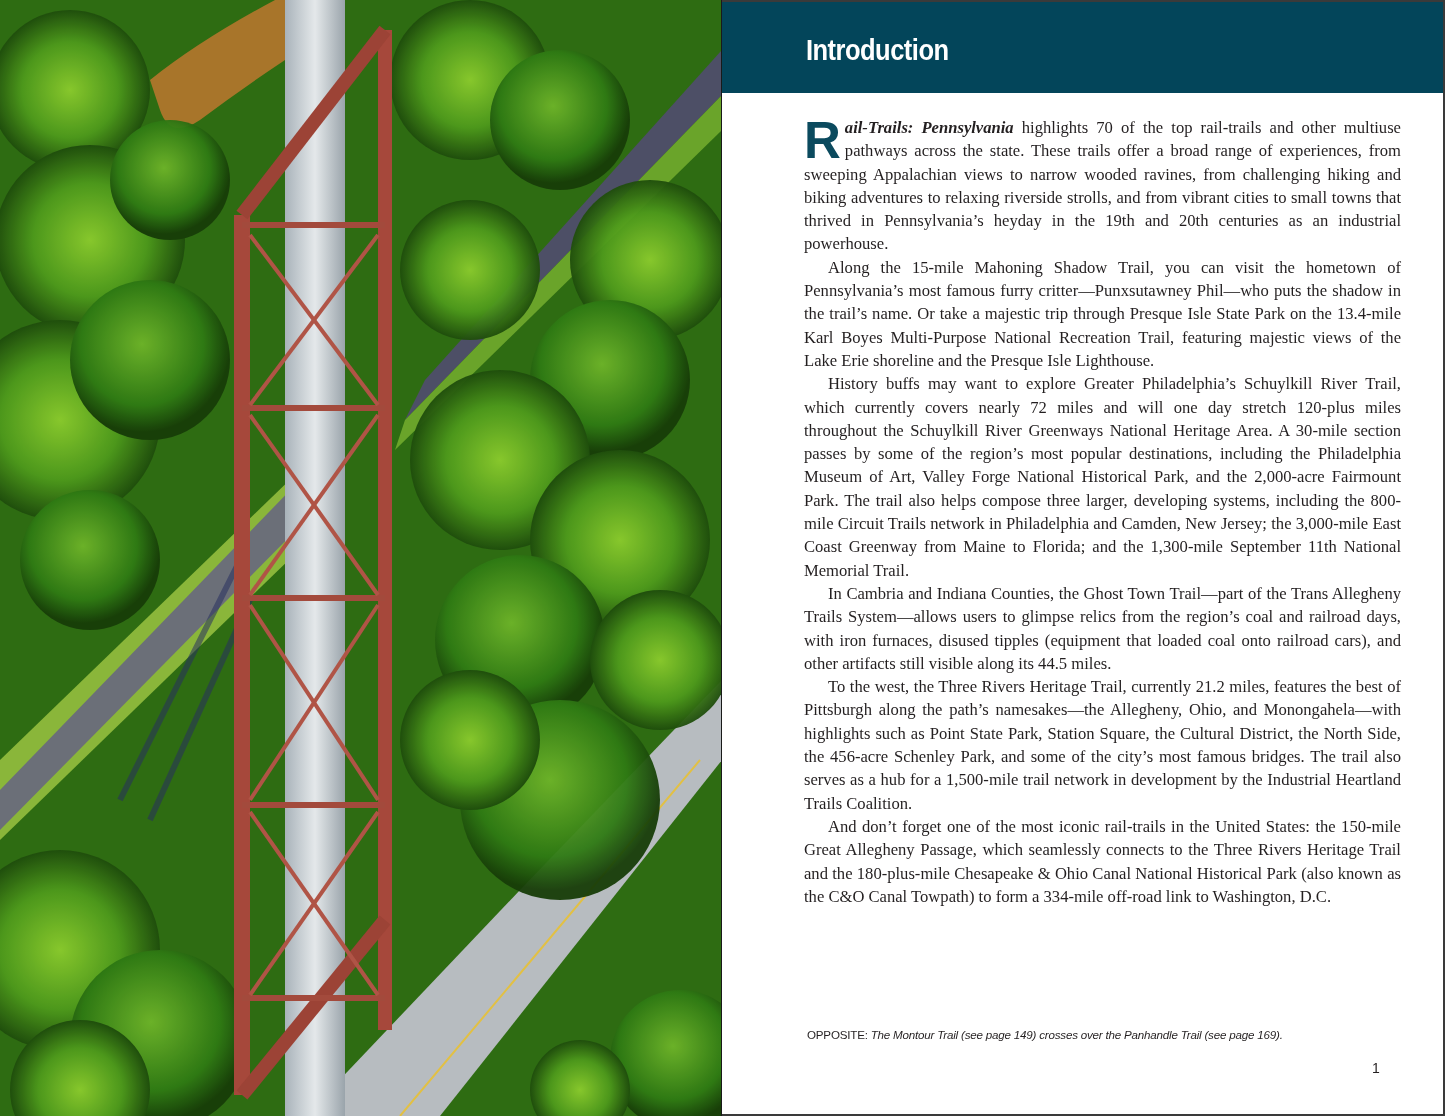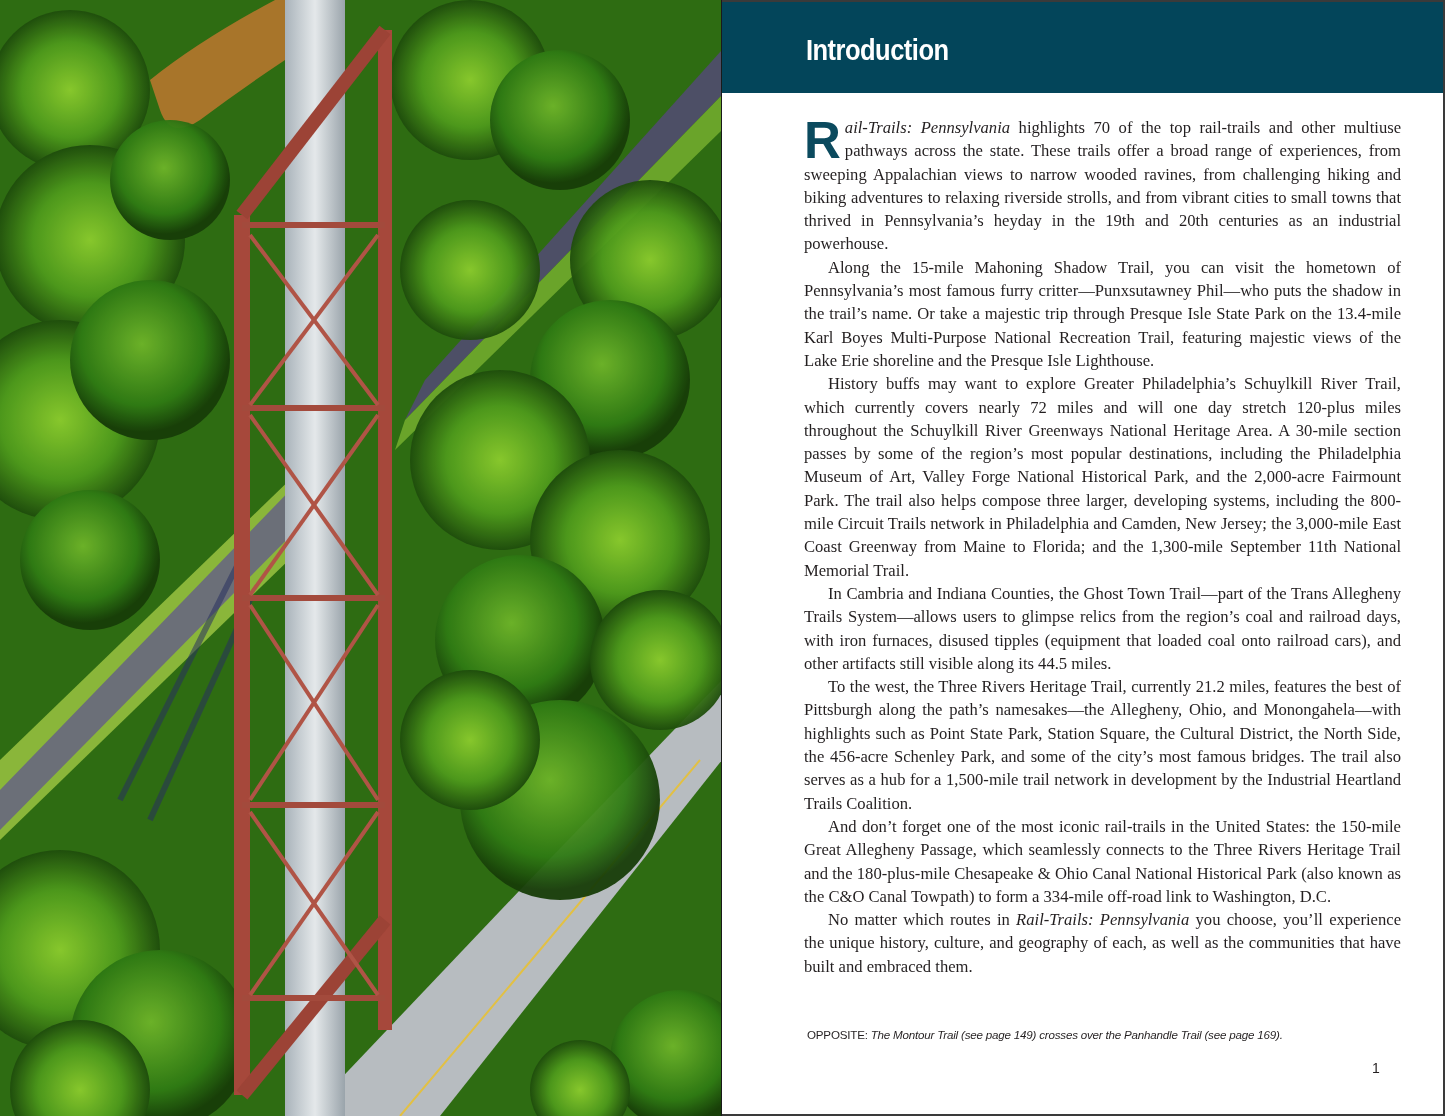--- a/index.html
+++ b/index.html
@@ -40,21 +40,21 @@
       line-height: 23.3px; color: #231f20; text-align: justify;
       hyphens: manual;
     }
     .body-text p { margin: 0; text-indent: 24px; }
     .body-text p.first { text-indent: 0; }
     .dropcap {
       float: left; font-family: "Liberation Sans", sans-serif; font-weight: bold;
       font-size: 51px; line-height: 42px; color: #0b4a5e;
       margin: 4px 4px 0 0; padding: 0;
     }
-    .body-text em { font-style: italic; }
+    .body-text em { font-style: italic; font-weight: bold; }
     .caption {
       position: absolute; left: 85px; top: 1026px;
       font-family: "Liberation Sans", sans-serif; font-size: 11.6px; color: #231f20;
       letter-spacing: -0.2px;
     }
     .caption .cap-label { font-weight: normal; }
     .caption .cap-text { font-style: italic; margin-top: 40px; }
     .folio {
       position: absolute; left: 650px; top: 1058px;
       font-family: "Liberation Sans", sans-serif; font-size: 14px; color: #231f20;
@@ -162,20 +162,19 @@
     <div class="header-band"></div>
     <div class="chapter-title">Introduction</div>
 
     <div class="body-text">
       <p class="first"><span class="dropcap">R</span><em>ail-Trails: Pennsylvania</em><span> highlights 70 of the top rail-trails and other multiuse pathways across the state. These trails offer a broad range of experiences, from sweeping Appalachian views to narrow wooded ravines, from challenging hiking and biking adventures to relaxing riverside strolls, and from vibrant cities to small towns that thrived in Pennsylvania’s heyday in the 19th and 20th centu­ries as an industrial powerhouse.</span></p>
       <p>Along the 15-mile Mahoning Shadow Trail, you can visit the hometown of Pennsylvania’s most famous furry critter—Punxsutawney Phil—who puts the shadow in the trail’s name. Or take a majestic trip through Presque Isle State Park on the 13.4-mile Karl Boyes Multi-Purpose National Recreation Trail, fea­turing majestic views of the Lake Erie shoreline and the Presque Isle Lighthouse.</p>
       <p>History buffs may want to explore Greater Philadelphia’s Schuylkill River Trail, which currently covers nearly 72 miles and will one day stretch 120-plus miles throughout the Schuylkill River Greenways National Heritage Area. A 30-mile section passes by some of the region’s most popular destinations, includ­ing the Philadelphia Museum of Art, Valley Forge National Historical Park, and the 2,000-acre Fairmount Park. The trail also helps compose three larger, devel­oping systems, including the 800-mile Circuit Trails network in Philadelphia and Camden, New Jersey; the 3,000-mile East Coast Greenway from Maine to Florida; and the 1,300-mile September 11th National Memorial Trail.</p>
       <p>In Cambria and Indiana Counties, the Ghost Town Trail—part of the Trans Allegheny Trails System—allows users to glimpse relics from the region’s coal and railroad days, with iron furnaces, disused tipples (equipment that loaded coal onto railroad cars), and other artifacts still visible along its 44.5 miles.</p>
       <p>To the west, the Three Rivers Heritage Trail, currently 21.2 miles, features the best of Pittsburgh along the path’s namesakes—the Allegheny, Ohio, and Monongahela—with highlights such as Point State Park, Station Square, the Cultural District, the North Side, the 456-acre Schenley Park, and some of the city’s most famous bridges. The trail also serves as a hub for a 1,500-mile trail network in development by the Industrial Heartland Trails Coalition.</p>
       <p>And don’t forget one of the most iconic rail-trails in the United States: the 150-mile Great Allegheny Passage, which seamlessly connects to the Three Riv­ers Heritage Trail and the 180-plus-mile Chesapeake &amp; Ohio Canal National Historical Park (also known as the C&amp;O Canal Towpath) to form a 334-mile off-road link to Washington, D.C.</p>
-      <p><span>No matter which routes in </span><em>Rail-Trails: Pennsylvania</em><span> you choose, you’ll experience the unique history, culture, and geography of each, as well as the communities that have built and embraced them.</span></p>
     </div>
 
     <div class="caption"><span class="cap-label">OPPOSITE:</span><span class="cap-text"> The Montour Trail (see page 149) crosses over the Panhandle Trail (see page 169).</span></div>
 
     <div class="folio">1</div>
   </div>
 </div>
 
 </body></html>

